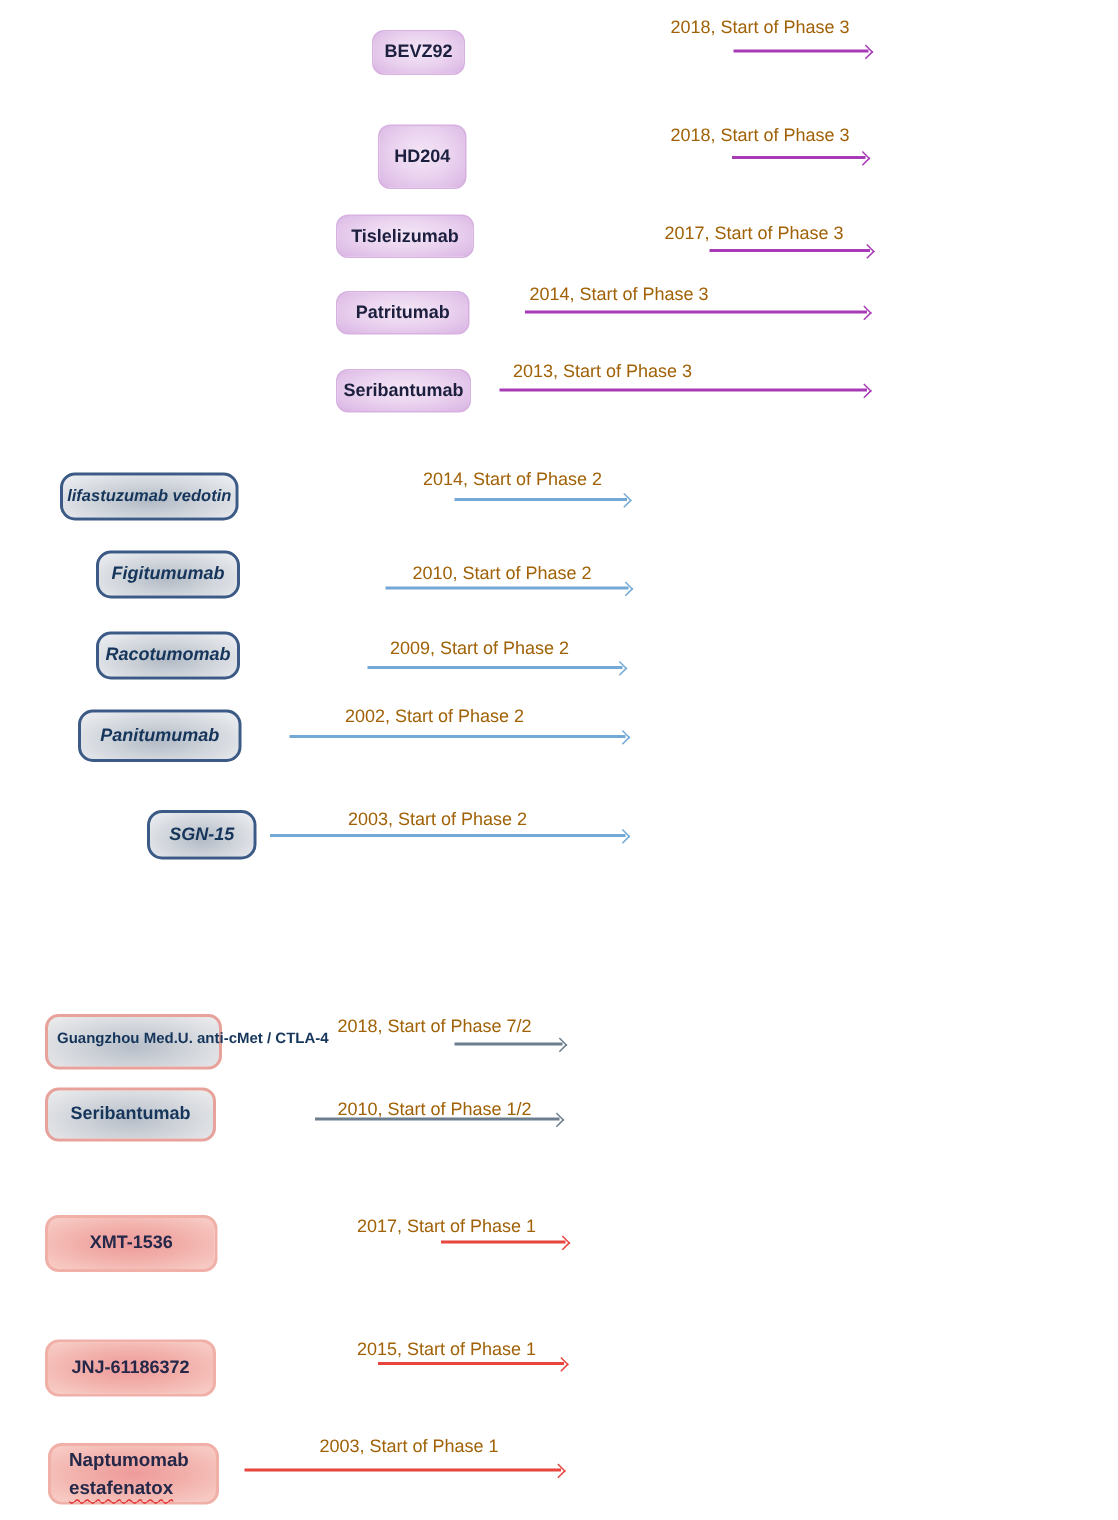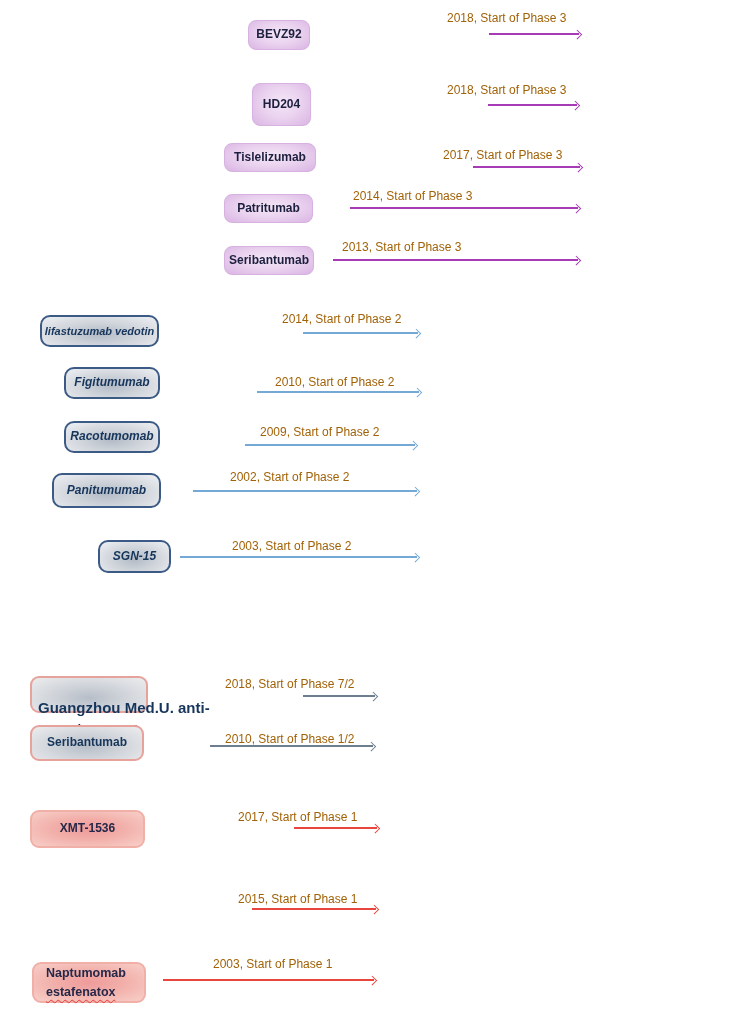--- a/index.html
+++ b/index.html
@@ -26,22 +26,22 @@
   .b-p12{
     border:2px solid var(--pink-box-border,#e7a29b);border-radius:9px;
     background:radial-gradient(ellipse at 50% 60%, #b7bec8 0%, #d0d4da 45%, #ededee 100%);
     color:#16355b;
   }
   .b-p1{
     border:2px solid #f0b0a7;border-radius:9px;
     background:radial-gradient(ellipse at 50% 50%, #ee9b9b 0%, #f2afaa 45%, #f8cfc8 100%);
     color:#252849;
   }
-  .b-small{font-size:15px;line-height:1.45;align-items:flex-start;justify-content:flex-start;
-    flex-direction:column;padding:19px 0 0 6px;text-align:left;}
+  .b-small{font-size:10px;line-height:1.45;align-items:flex-start;justify-content:flex-start;
+    padding:8px 0 0 6px;text-align:left;}
   .b-small span{white-space:nowrap;}
   .b-twoline{flex-direction:column;align-items:flex-start;padding-left:12px;
     font-size:12.5px;line-height:1.5;text-align:left;}
   .squiggle{
     text-decoration-line:underline;text-decoration-style:wavy;
     text-decoration-color:#e23b3b;text-decoration-thickness:1px;text-underline-offset:3px;
   }
   .fs11{font-size:11px;}
   
   .evt{
@@ -144,20 +144,23 @@
   </div>
   <div class="evt" style="left:225px;top:732px">2010, Start of Phase 1/2</div>
   <div class="arrow a-p12" style="left:210px;top:745px;width:163px"></div>
 
   <div class="box b-p1" style="left:30px;top:810px;width:115px;height:38px">
     <span>XMT-1536</span>
   </div>
   <div class="evt" style="left:238px;top:810px">2017, Start of Phase 1</div>
   <div class="arrow a-p1" style="left:294px;top:827px;width:83px"></div>
 
+  <div class="box b-p1" style="left:30px;top:893px;width:114px;height:38px">
+    <span>JNJ-61186372</span>
+  </div>
   <div class="evt" style="left:238px;top:892px">2015, Start of Phase 1</div>
   <div class="arrow a-p1" style="left:252px;top:908px;width:124px"></div>
 
   <div class="box b-p1 b-twoline" style="left:32px;top:962px;width:114px;height:41px">
     <span>Naptumomab</span>
     <span class="squiggle">estafenatox</span>
   </div>
   <div class="evt" style="left:213px;top:957px">2003, Start of Phase 1</div>
   <div class="arrow a-p1" style="left:163px;top:979px;width:211px"></div>
 

